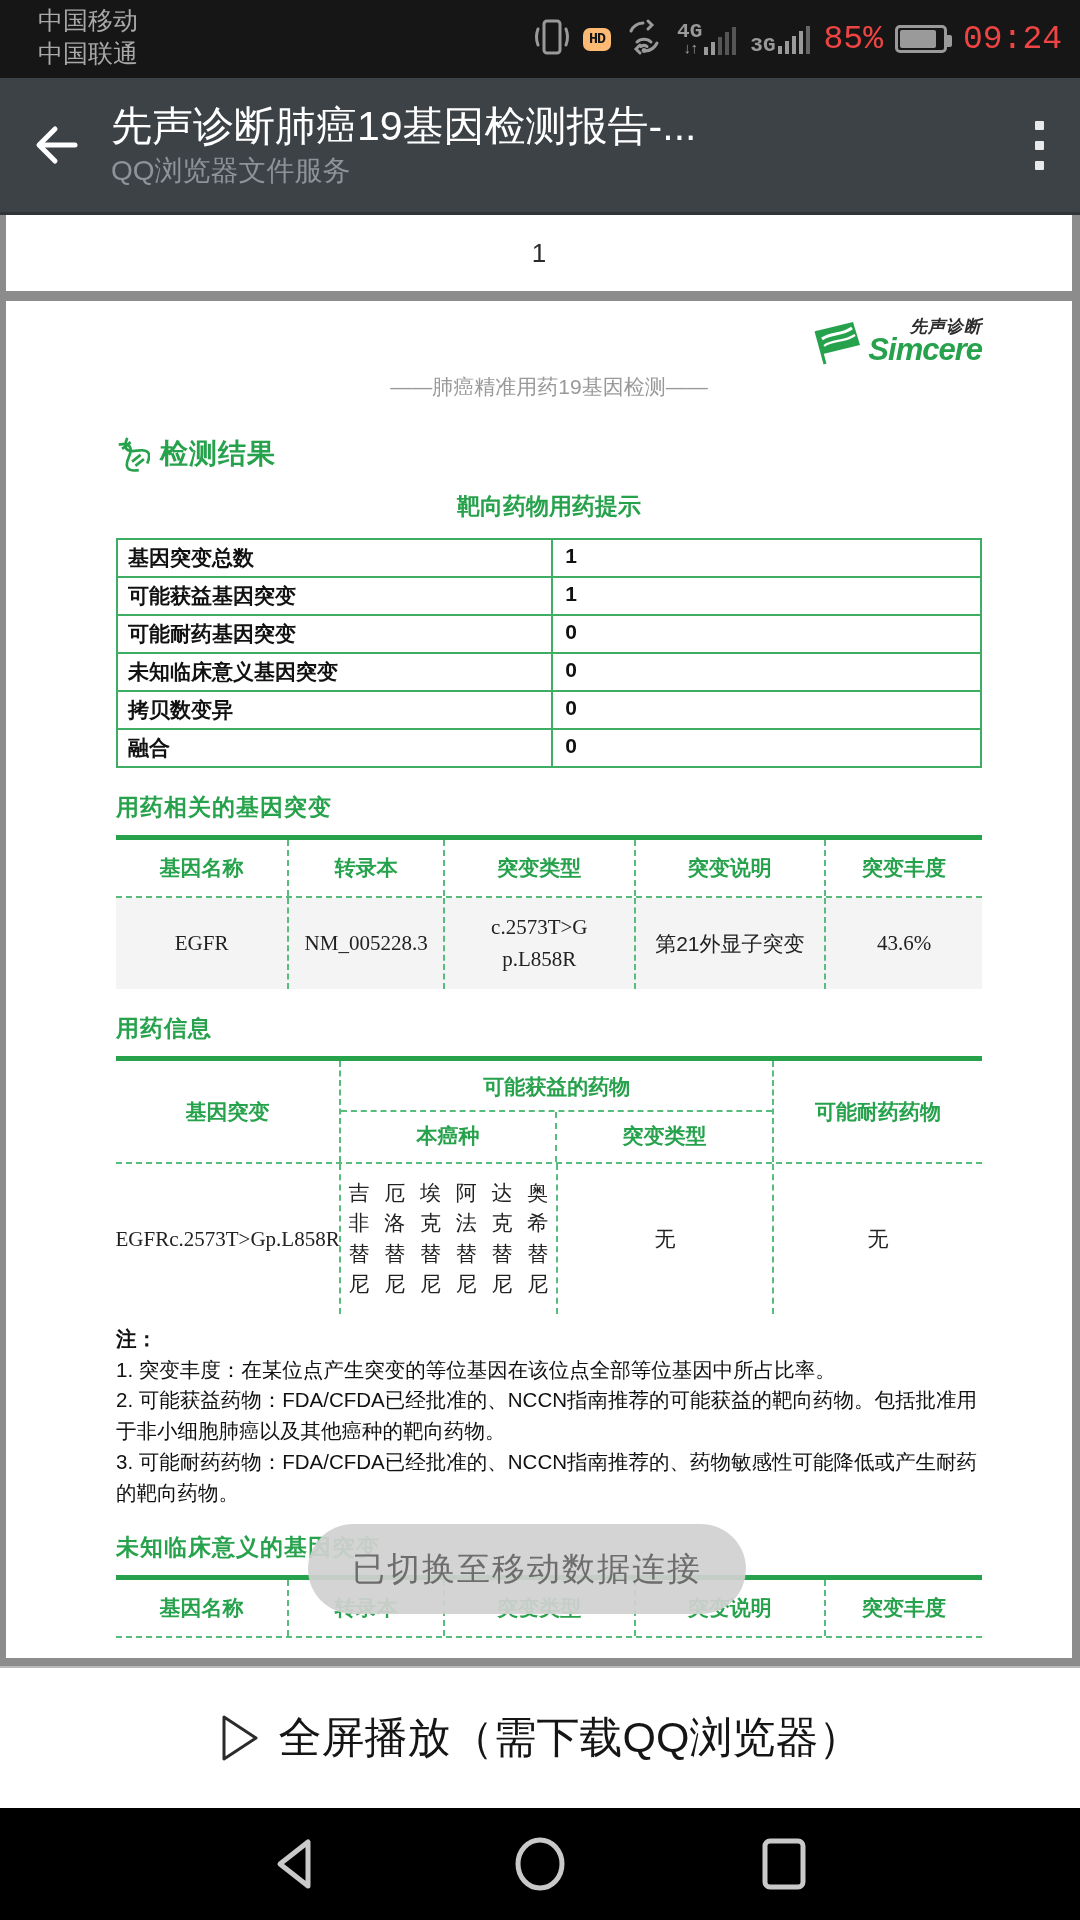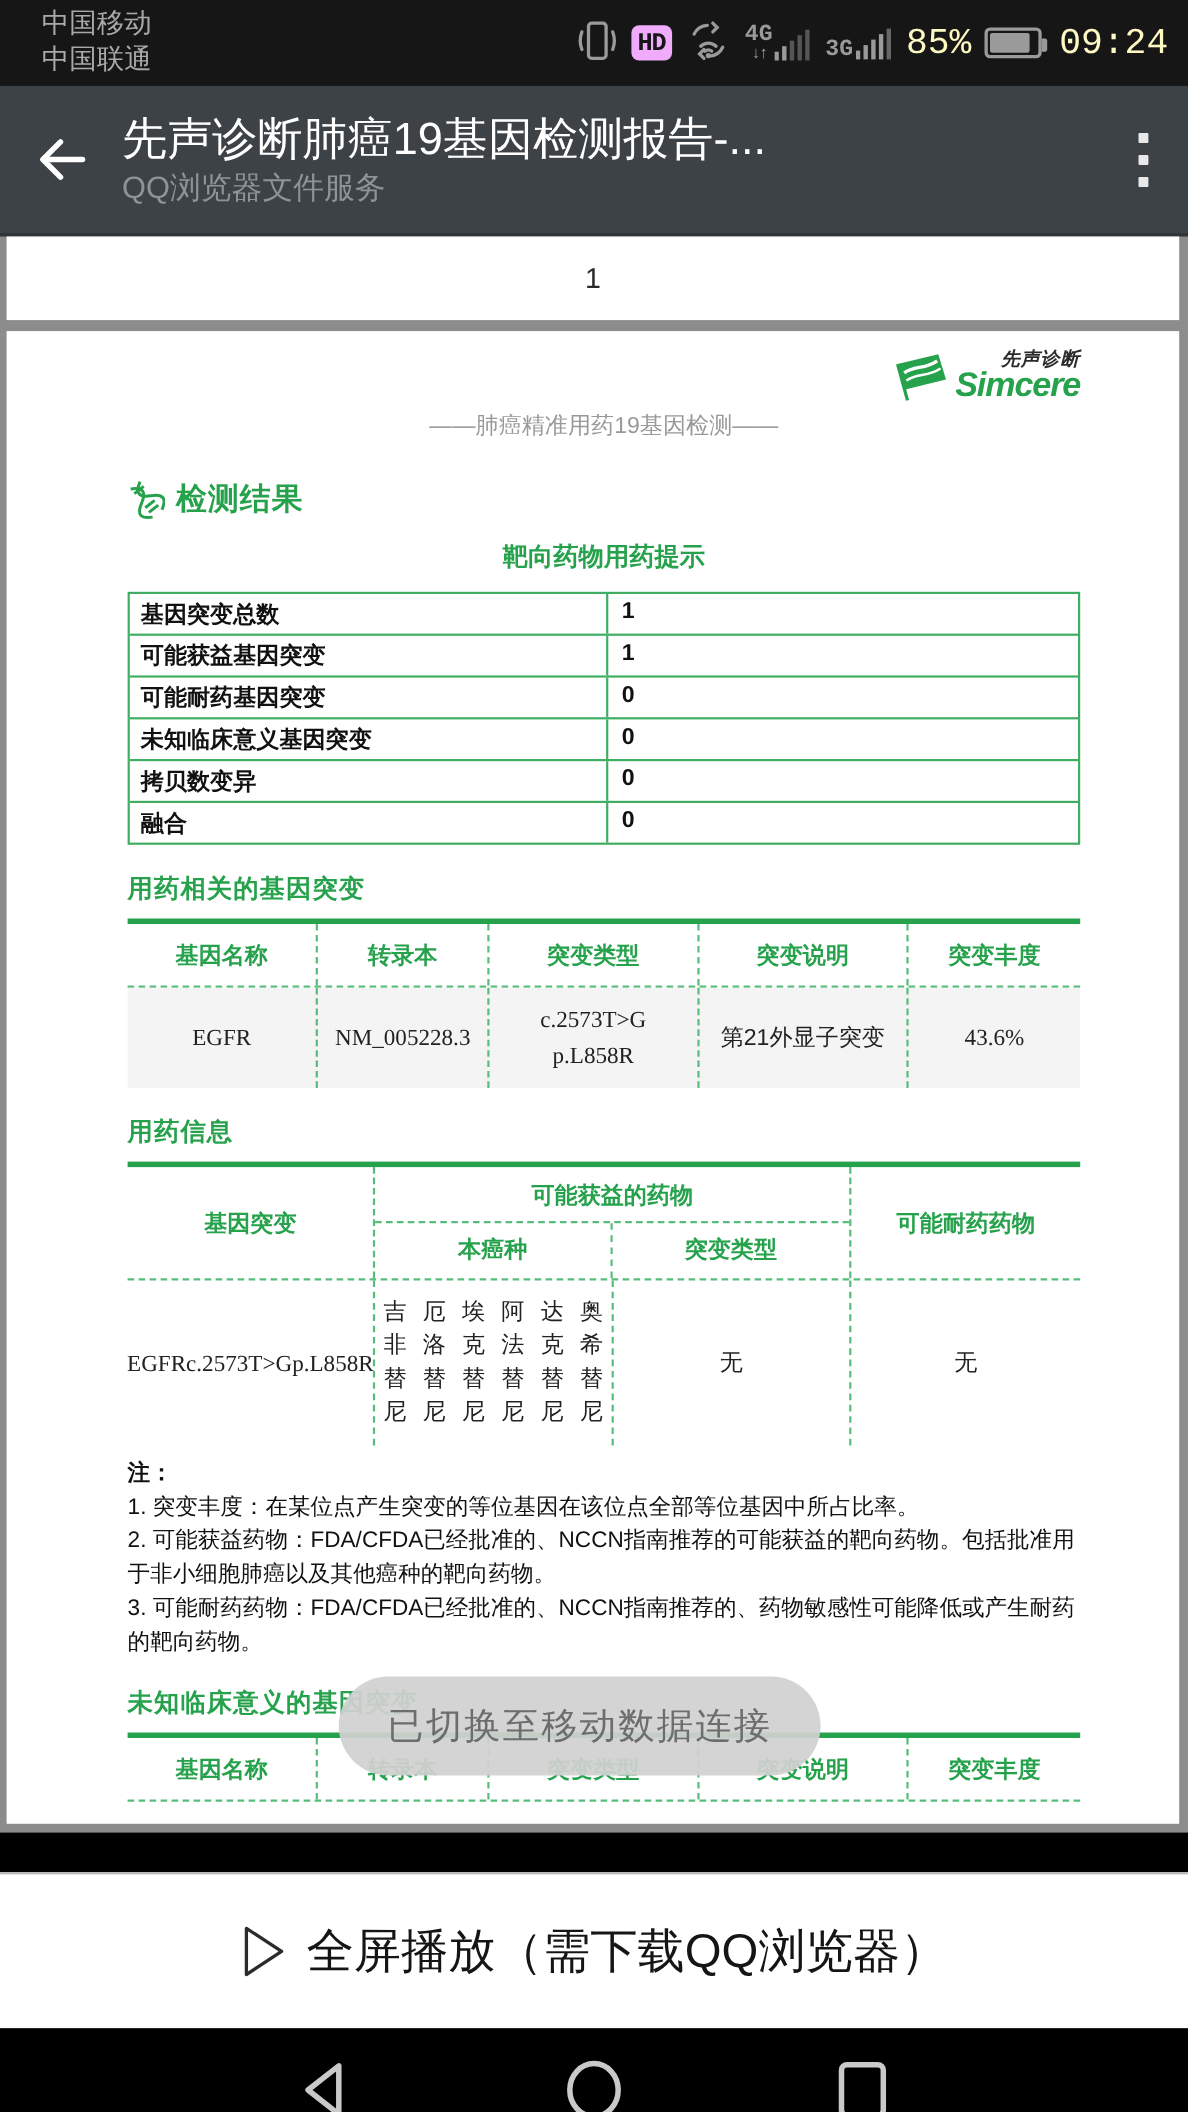--- a/index.html
+++ b/index.html
@@ -13,26 +13,26 @@
   .screen { width:1080px; height:1920px; position:relative; display:flex; flex-direction:column; }
 
   
   .status-bar {
     height:78px; background:#161616; color:#a9a9a9;
     display:flex; justify-content:space-between; align-items:center;
     padding:4px 18px 4px 38px; flex:0 0 auto;font-family:Liberation Mono, monospace;
   }
   .carrier { font-size:25px; line-height:33px; color:#a9a9a9; }
   .sb-right { display:flex; align-items:center; gap:12px; }
-  .hd-badge { background:#f0abfc; color:#161616; font-weight:bold; font-size:23px; border-radius:7px; padding:3px 6px; letter-spacing:-1px;text-align:center; }
+  .hd-badge { background:#fdba74; color:#161616; font-weight:bold; font-size:15px; border-radius:7px; padding:3px 6px; letter-spacing:-1px;text-align:center; }
   .net-group { display:flex; align-items:flex-end; gap:2px; }
   .net-labels { display:flex; flex-direction:column; align-items:center; line-height:1; }
   .net-name { font-size:21px; font-weight:bold; color:#9a9a9a; }
   .net-arrows { font-size:15px; color:#9a9a9a; letter-spacing:-2px; }
-  .pct,.clock { font-size:33px; color:#fef9c3; }
+  .pct,.clock { font-size:33px; color:#ef4444; }
   .clock { margin-left:4px; }
   .battery { width:52px; height:28px; border:3px solid #9a9a9a; border-radius:5px; position:relative; display:flex; align-items:center; padding:2px; }
   .battery-fill { height:100%; width:85%; background:#9a9a9a; border-radius:2px; }
   .battery-nub { position:absolute; right:-8px; top:7px; width:5px; height:12px; background:#9a9a9a; border-radius:0 2px 2px 0; }
 
   
   .app-header {
     height:137px; background:#3d4247; display:flex; align-items:center;
     padding:0 30px 0 31px; gap:28px; flex:0 0 auto;
     border-bottom:3px solid #2f3438;
@@ -93,21 +93,21 @@
   .dt-resist-h { width:24%; display:flex; align-items:center; justify-content:center; color:#27a24c; font-weight:bold; font-size:21px; }
   .dt-body { display:flex; }
   .dt-bcell { padding:14px 0; font-size:21px; color:#222; display:flex; flex-direction:row; align-items:center; justify-content:center; text-align:center; line-height:1.45; border-right:2px dashed #58bd7c; }
   .dt-bcell:last-child { border-right:none; }
   .d1 { width:26%; } .d2 { width:25%; } .d3 { width:25%; } .d4 { width:24%; }
 
   .notes { margin-top:10px; font-size:20.5px; color:#111; line-height:1.5; }
   .notes-label { font-weight:bold; }
 
   
-  .bottom-bar { height:142px; background:#fff; display:flex; align-items:center; justify-content:center; gap:18px; flex:0 0 auto; border-top:2px solid #b9b9b9;margin-top:36px; }
+  .bottom-bar { height:142px; background:#fff; display:flex; align-items:center; justify-content:center; gap:18px; flex:0 0 auto; border-top:2px solid #b9b9b9; }
   .bottom-label { font-size:43px; color:#151515; }
 
   
   .nav-bar { height:112px; background:#000; display:flex; align-items:center; justify-content:center; gap:186px; flex:0 0 auto; }
   .nav-btn { display:flex; align-items:center; justify-content:center; }
 
   
   .toast {
     position:absolute; left:308px; top:1524px; width:438px; height:90px;
     background:rgba(209,209,209,0.93); border-radius:45px;

